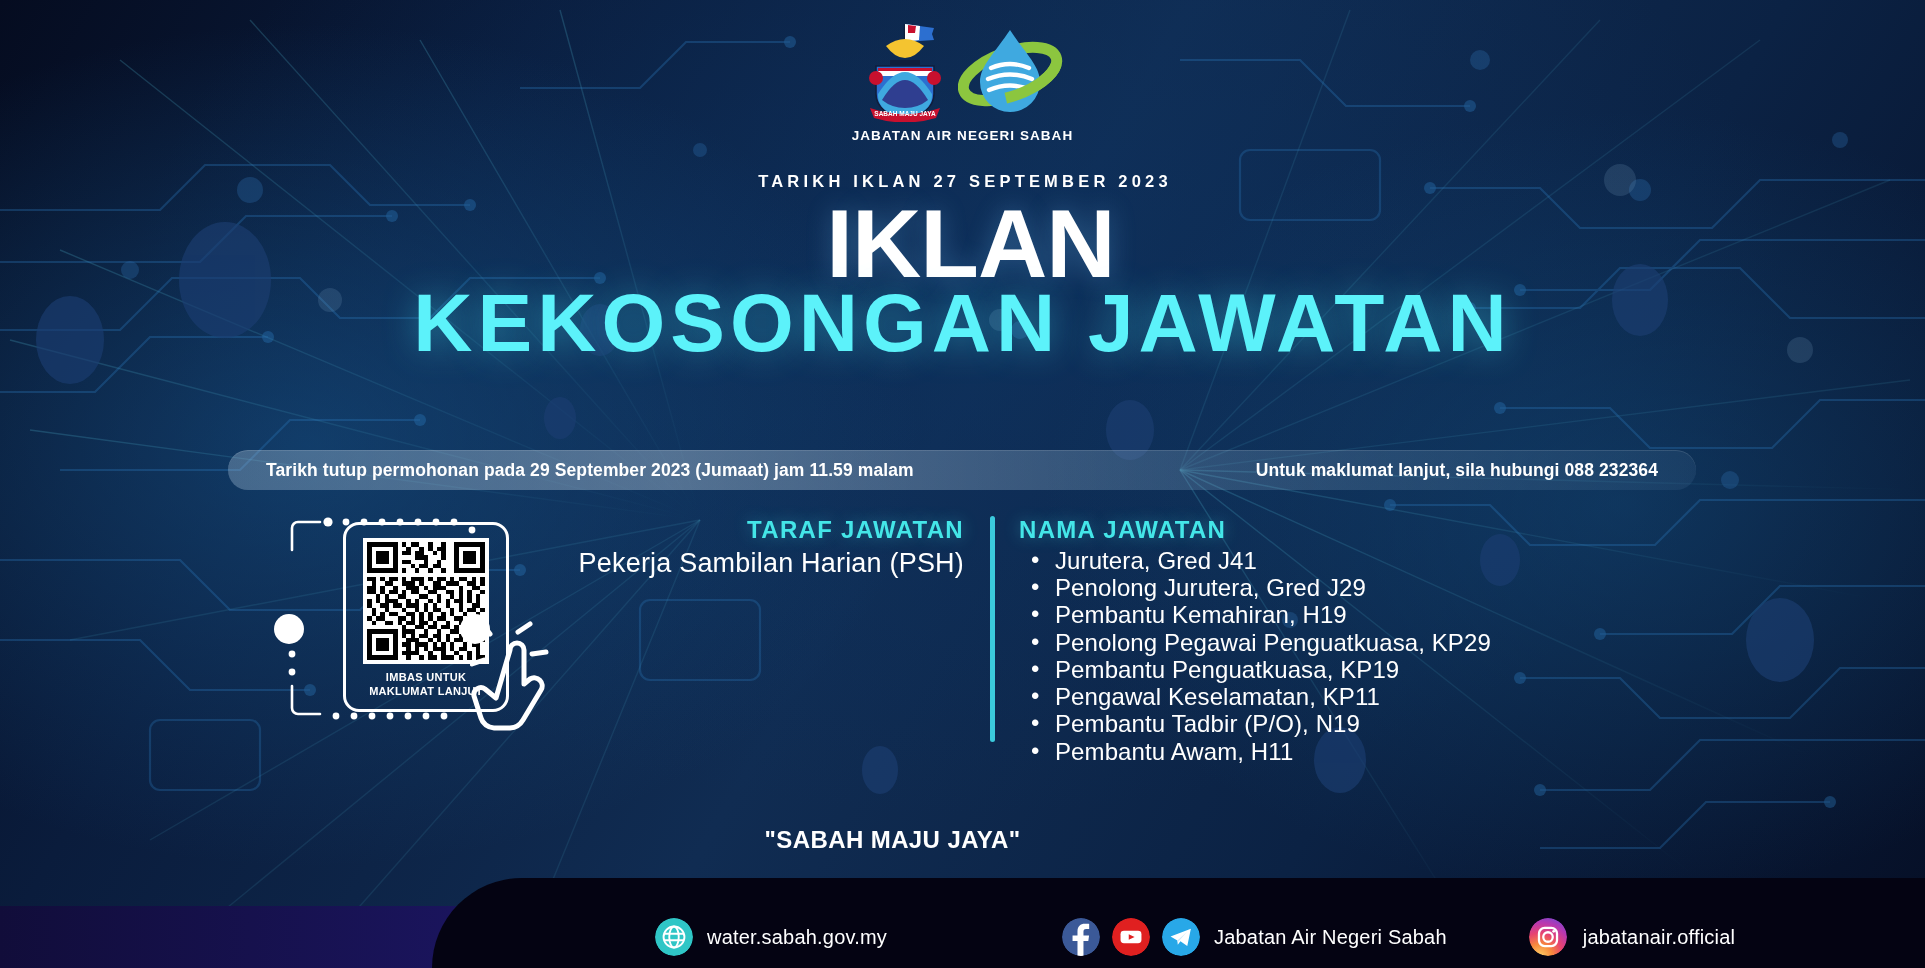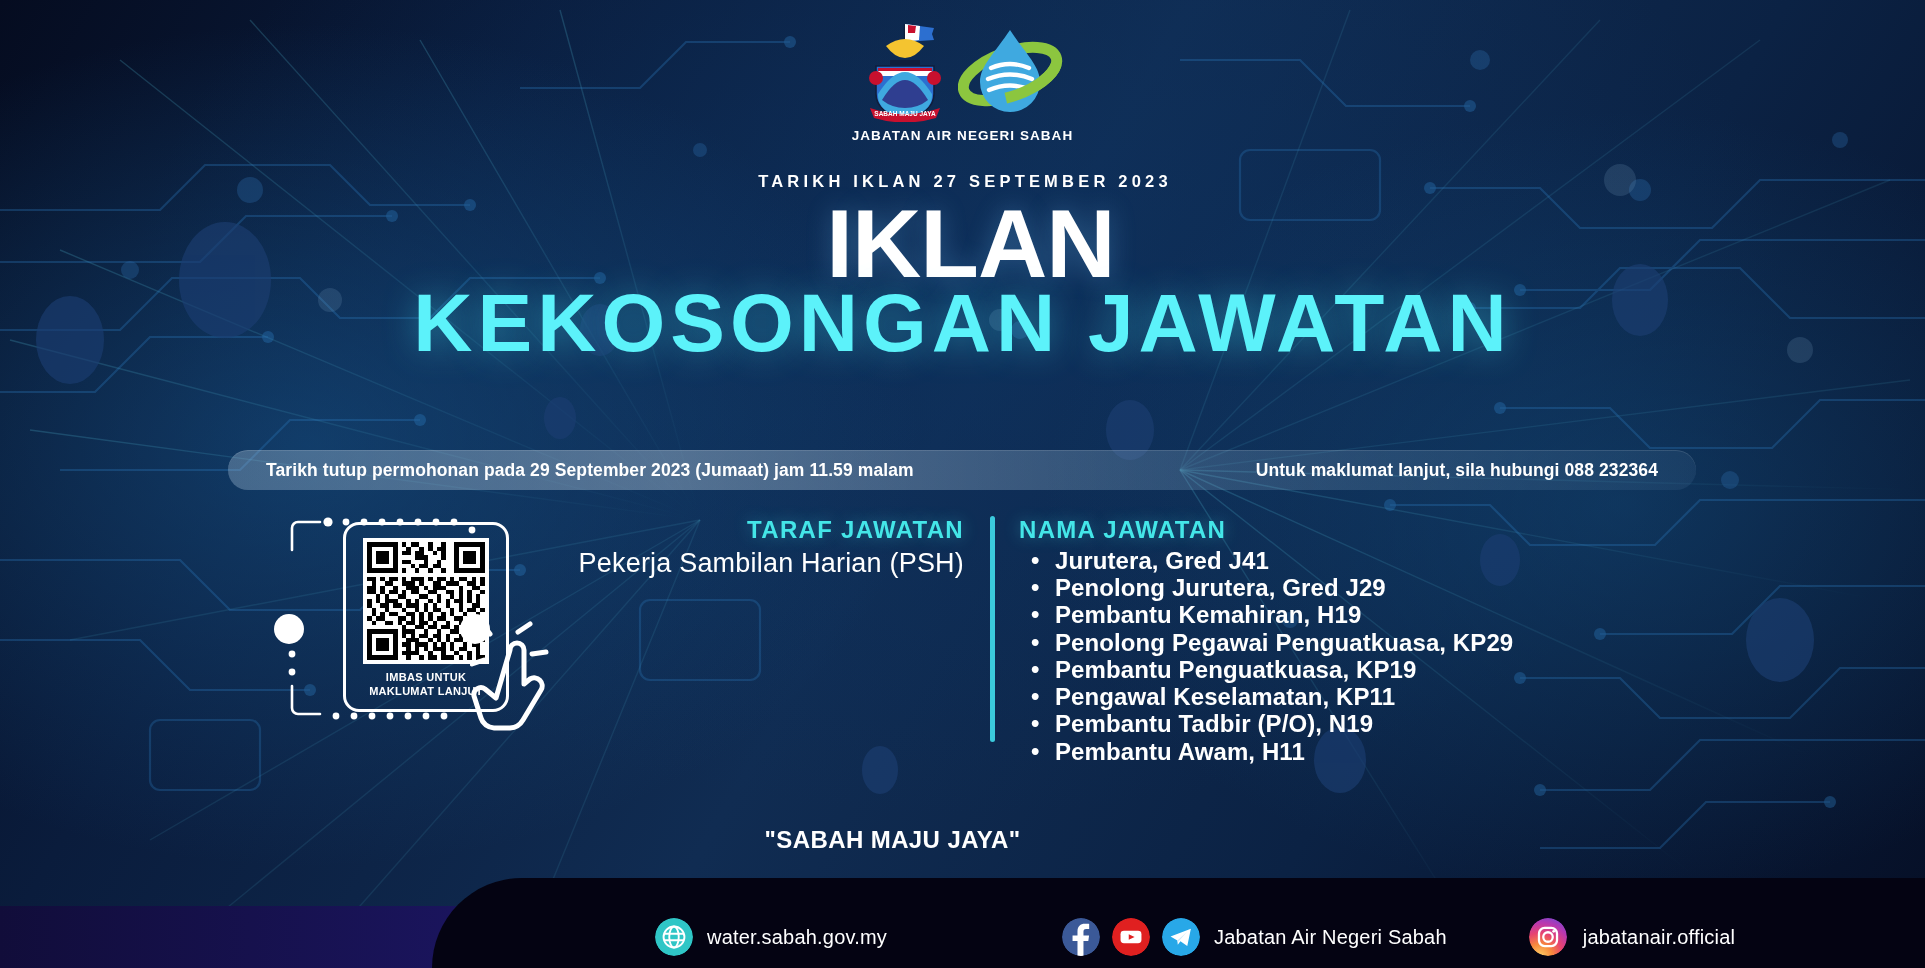--- a/index.html
+++ b/index.html
@@ -97,21 +97,21 @@
     color:#44E6E8; font-size:24px; font-weight:800; letter-spacing:1.3px;
     text-shadow:0 0 16px rgba(60,220,230,.40);
   }
   .taraf-value {
     color:#ffffff; font-size:27px; font-weight:400; margin-top:4px; letter-spacing:.2px;
   }
   .col-divider { width:5px; background:#3FD8E8; border-radius:3px; height:226px; opacity:.92; }
   .col-nama { padding-left:24px; }
   .job-list { list-style:none; margin-top:3px; }
   .job-list li {
-    color:#ffffff; font-size:24px; font-weight:700; line-height:1.135;
+    color:#ffffff; font-size:24px; font-weight:400; line-height:1.135;
     position:relative; padding-left:36px; letter-spacing:.1px;
   }
   .job-list li::before {
     content:"•"; position:absolute; left:12px; top:-1px; font-size:24px; color:#ffffff;
   }
 
   
   .tagline {
     position:absolute; left:0; right:0; top:826px; text-align:center;
     color:#ffffff; font-size:24px; font-weight:700; letter-spacing:.4px;

